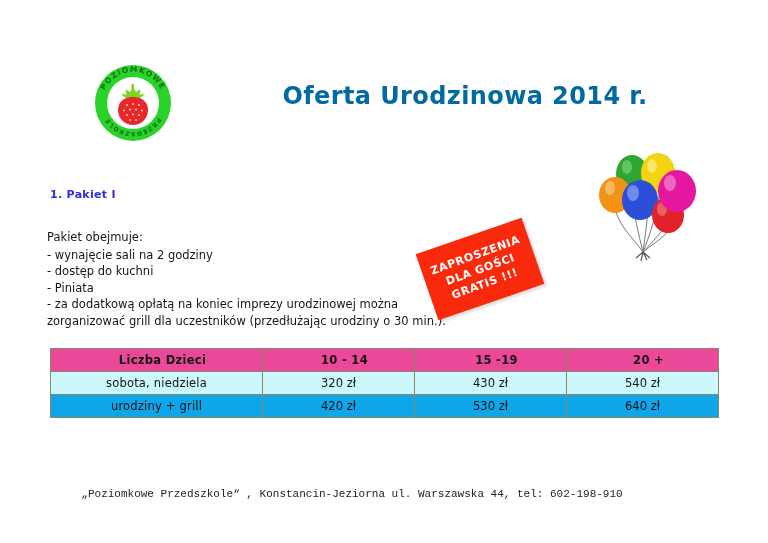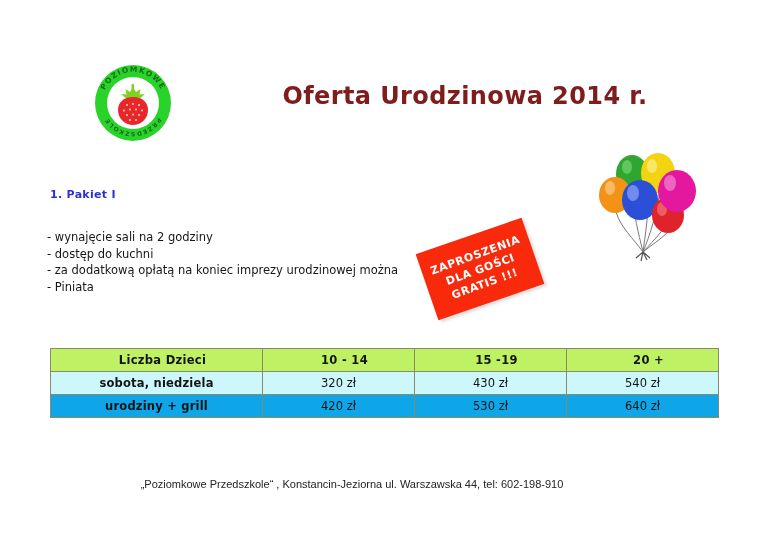--- a/index.html
+++ b/index.html
@@ -36,21 +36,21 @@
   
   .title {
     position: absolute;
     left: 250px;
     top: 82px;
     width: 430px;
     text-align: center;
     font-family: "DejaVu Sans", sans-serif;
     font-size: 24px;
     font-weight: bold;
-    color: #7f1d1d;
+    color: #0369a1;
     letter-spacing: 0.4px;
     white-space: nowrap;
   }
 
   
   .section-heading {
     position: absolute;
     left: 50px;
     top: 188px;
     font-family: "DejaVu Sans", sans-serif;
@@ -124,49 +124,49 @@
   .price-table td, .price-table th {
     border: 1px solid #8a8a66;
     height: 22px;
     text-align: center;
     vertical-align: middle;
     font-size: 11.5px;
     color: #141414;
     padding: 0 2px;
   }
   .price-table thead th {
-    background: #bef264;
+    background: #ec4899;
     font-weight: bold;
     letter-spacing: 0.3px;
     padding-left: 14px;
   }
   .price-table .row-weekend td {
     background: #ccf7fb;
   }
   .price-table .row-grill td {
     background: #0ea5e9;
   }
   .price-table .rowlabel {
-    font-weight: bold;
+    font-weight: normal;
     letter-spacing: 0.2px;
     margin-left: 15px;
   }
   .price-table col.c1 { width: 212px; }
   .price-table col.c2 { width: 152px; }
   .price-table col.c3 { width: 152px; }
   .price-table col.c4 { width: 152px; }
 
   
   .footer {
     position: absolute;
     left: 0;
-    top: 478px;
+    top: 488px;
     width: 704px;
     text-align: center;
-    font-family: Liberation Sans, sans-serif;
+    font-family: Liberation Mono, monospace;
     font-size: 11px;
     color: #232323;
     white-space: nowrap;
   }
 </style>
 </head>
 <body>
 
 <div class="page">
 
@@ -204,24 +204,26 @@
         </g>
       </g>
     </svg>
   </div>
 
   <div class="title">Oferta Urodzinowa 2014 r.</div>
 
   <div class="section-heading">1. Pakiet I</div>
 
   <div class="body-block">
+    <div class="line intro">Pakiet obejmuje:</div>
     <div class="line">- wynajęcie sali na 2 godziny</div>
     <div class="line">- dostęp do kuchni</div>
+    <div class="line">- Piniata</div>
     <div class="line">- za dodatkową opłatą na koniec imprezy urodzinowej można</div>
-    <div class="line">- Piniata</div>
+    <div class="line">zorganizować grill dla uczestników (przedłużając urodziny o 30 min.).</div>
   </div>
 
   <div class="stamp">
     <div class="stamp-line">ZAPROSZENIA</div>
     <div class="stamp-line">DLA GOŚCI</div>
     <div class="stamp-line">GRATIS !!!</div>
   </div>
 
   <div class="balloons">
     <svg class="balloons-svg" viewBox="0 0 120 125">

